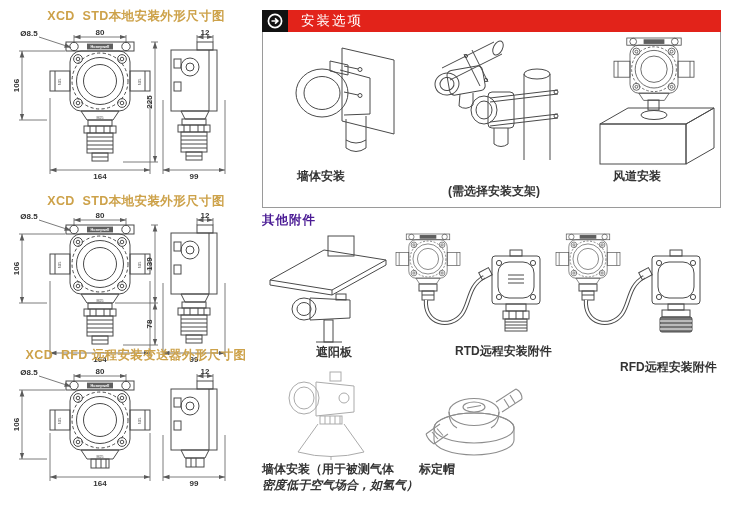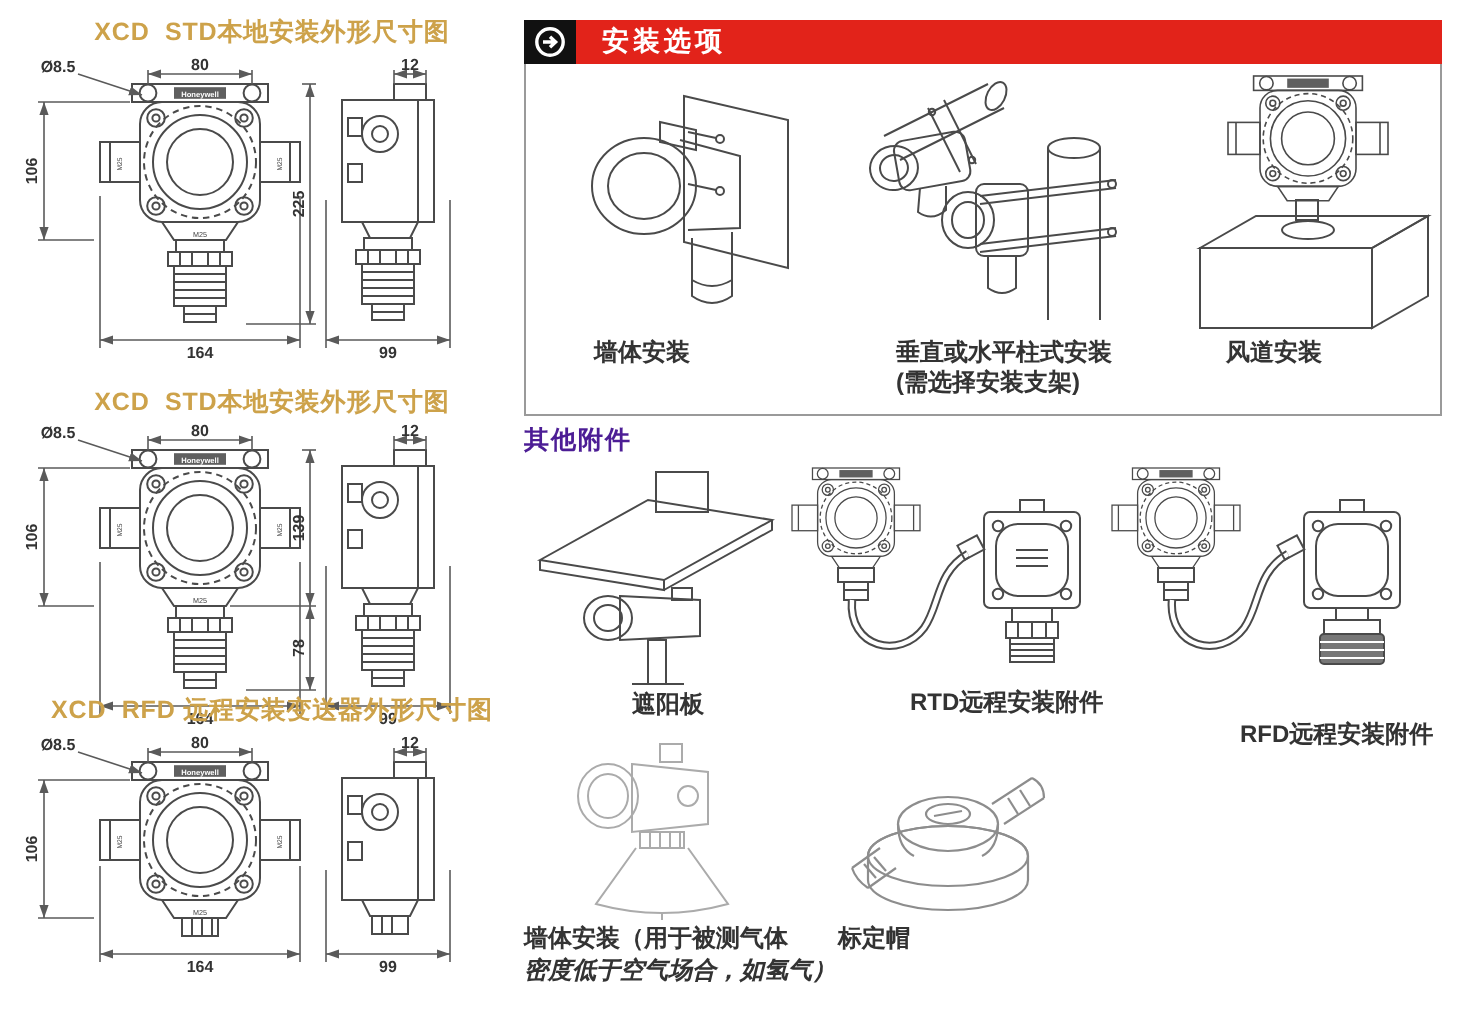--- a/index.html
+++ b/index.html
@@ -6,21 +6,21 @@
   .page{position:relative;width:733px;height:508px;background:#ffffff;overflow:hidden;
         font-family:"Liberation Sans","DejaVu Sans",sans-serif;}
   .dtitle{position:absolute;width:240px;text-align:center;font-size:12.5px;font-weight:700;
           color:#CDA24A;letter-spacing:0.4px;white-space:pre;}
   .acc-title{position:absolute;font-size:12.5px;font-weight:700;color:#4c1d95;letter-spacing:1px;}
   .cap{position:absolute;font-size:12px;font-weight:600;color:#333;white-space:pre;}
   .opt-box{position:absolute;left:262px;top:10px;width:457px;height:196px;border:1px solid #9a9a9a;background:#fff;}
   .opt-header{position:absolute;left:-1px;top:-1px;width:459px;height:22px;display:flex;}
   .opt-icon{width:26px;height:22px;background:#111;flex:0 0 26px;display:flex;align-items:center;justify-content:center;}
   .opt-bar{flex:1;background:#E2231A;color:#fff;display:flex;align-items:center;}
-  .opt-bar span{font-size:13.5px;font-weight:700;letter-spacing:2px;padding-left:13px;}
+  .opt-bar span{font-size:13.5px;font-weight:400;letter-spacing:2px;padding-left:13px;}
   svg.ill{position:absolute;overflow:visible;}
   .dimtxt{font-size:8px;font-weight:600;fill:#333;}
   .tiny{fill:#444;font-weight:400;}
 </style>
 </head>
 <body>
 
 <div class="page">
 
 <svg width="0" height="0" style="position:absolute" aria-hidden="true">
@@ -278,21 +278,20 @@
   <g stroke="#4a4a4a" fill="none" stroke-width="1">
     <rect x="56" y="64" width="11" height="10"></rect>
     <polygon points="8,88 36,72 122,72 94,88"></polygon>
     <rect x="8" y="88" width="86" height="40"></rect>
     <polygon points="94,88 122,72 122,112 94,128"></polygon>
     <ellipse cx="62" cy="79" rx="13" ry="4.5"></ellipse>
   </g>
 </svg>
 
 <div class="cap" style="left:297px;top:168px;">墙体安装</div>
-<div class="cap" style="left:448px;top:168px;">垂直或水平柱式安装</div>
 <div class="cap" style="left:448px;top:183px;">(需选择安装支架)</div>
 <div class="cap" style="left:613px;top:168px;">风道安装</div>
 
 <div class="acc-title" style="left:262px;top:212px;">其他附件</div>
 
 <svg class="ill" style="left:266px;top:236px;" width="125" height="112" viewBox="0 0 125 112">
   <g stroke="#4a4a4a" fill="none" stroke-width="1">
     <rect x="62" y="0" width="26" height="20"></rect>
     <polygon points="4,44 58,14 120,24 66,54"></polygon>
     <path d="M4,44 L4,49 L66,59 L66,54"></path>

